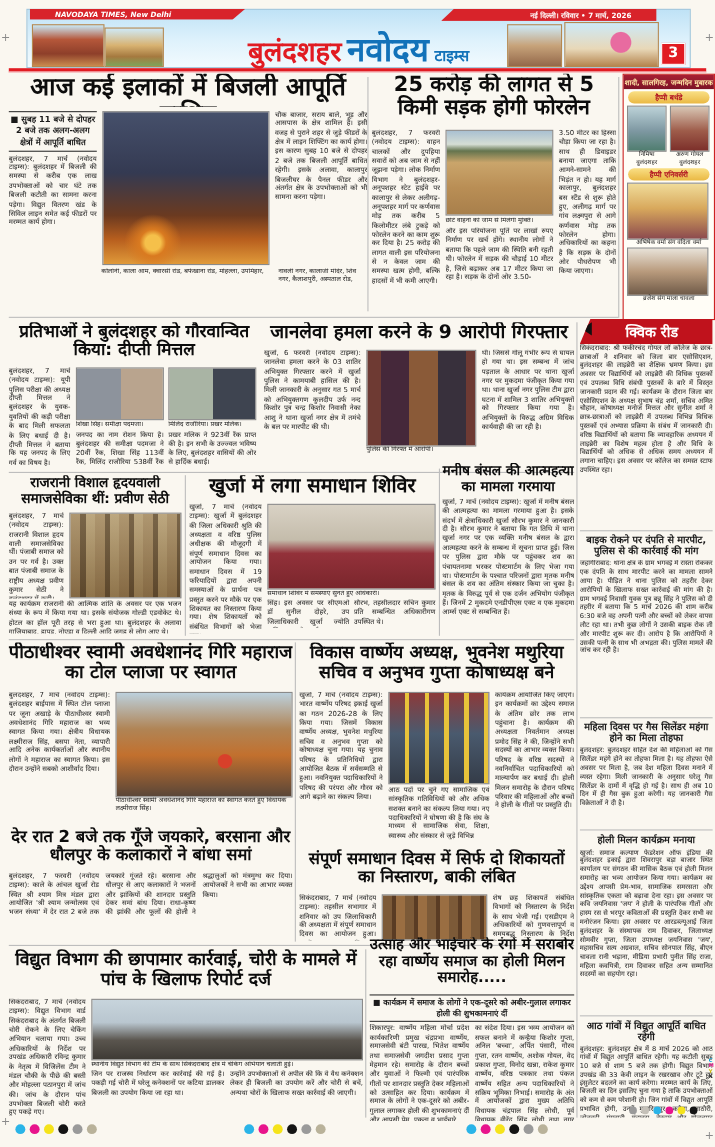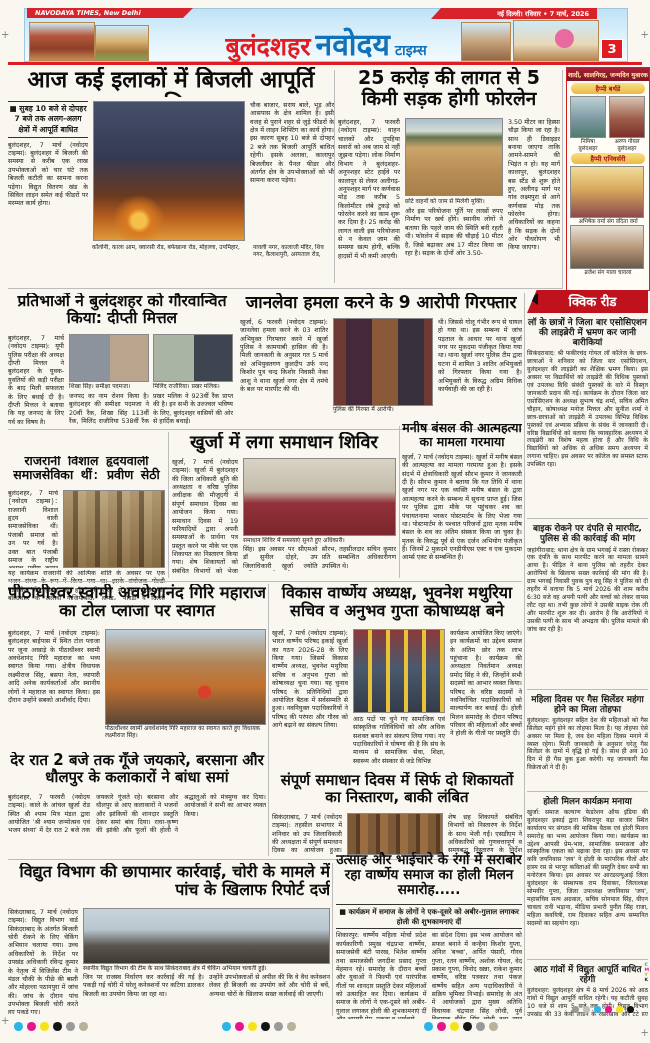--- a/index.html
+++ b/index.html
@@ -4,21 +4,21 @@
 <style>
   html,body{margin:0;padding:0;background:#d8d6d0;}
   .page{position:relative;width:650px;height:1043px;margin:0 auto;background:#faf7f0;
         font-family:"DejaVu Sans",sans-serif;overflow:hidden;color:#1a1a1a;}
   .abs{position:absolute;}
   
   .mast{left:24px;top:8px;width:602px;height:52px;
         background:linear-gradient(180deg,#bfe2f6 0%,#dff2fc 55%,#f2fafe 100%);
         border:1px solid #9fc6dd;}
   .ribbon{position:absolute;background:#d8232a;color:#fff;font-size:6.5px;font-weight:bold;
-          padding:1px 8px;white-space:nowrap;overflow:hidden;}
+          padding:1px 23px;white-space:nowrap;overflow:hidden;}
   .ribbon.l{left:2px;top:-1px;width:150px;clip-path:polygon(0 0,100% 0,94% 100%,0 100%);font-style:italic;}
   .ribbon.r{right:30px;top:-1px;width:150px;clip-path:polygon(6% 0,100% 0,100% 100%,0 100%);text-align:right;}
   .mtitle{position:absolute;left:0;right:0;top:14px;text-align:center;white-space:nowrap;}
   .mcity{color:#e11b22;font-weight:bold;font-size:25px;}
   .mname{color:#1272b9;font-weight:bold;font-size:30px;}
   .msuf{color:#1272b9;font-weight:bold;font-size:14px;}
   .mimg{position:absolute;border:1px solid #b5884f;}
   .pageno{position:absolute;right:4px;bottom:2px;width:20px;height:18px;background:#e11b22;
           color:#fff;font-weight:bold;font-size:13px;text-align:center;line-height:18px;border:1px solid #fff;}
   .redrule{left:8px;top:62px;width:634px;height:3px;background:#e11b22;border-bottom:1px solid #fff;}
@@ -71,21 +71,21 @@
     <div class="mimg" style="right:116px;top:13px;width:48px;height:37px;background:linear-gradient(180deg,#cde9f7 0%,#c7a37a 50%,#93684a 100%);"></div>
     <div class="mimg" style="right:28px;top:11px;width:84px;height:39px;background:radial-gradient(circle at 60% 45%,#e86ba0 0 9px,transparent 10px),linear-gradient(180deg,#cde9f7 0%,#e8d8b8 60%,#b5854f 100%);"></div>
     <div class="pageno">3</div>
   </div>
   <div class="abs redrule"></div>
 
   <div class="abs" style="left:8px;top:67px;width:326px;height:219px;">
     <div class="hl" style="font-size:22.5px;height:30px;">आज कई इलाकों में बिजली आपूर्ति बाधित</div>
     <div class="cols" style="margin-top:4px;height:140px;">
       <div style="width:80px;flex:none;">
-        <div class="subhead">■ <span>सुबह 10 बजे से दोपहर 7 बजे तक अलग-अलग क्षेत्रों में आपूर्ति बाधित</span></div>
+        <div class="subhead">■ <span>सुबह 11 बजे से दोपहर 2 बजे तक अलग-अलग क्षेत्रों में आपूर्ति बाधित</span></div>
         <div class="bt" style="height:78px;margin-top:3px;">बुलंदशहर, 7 मार्च (नवोदय टाइम्स): बुलंदशहर में बिजली की समस्या से करीब एक लाख उपभोक्ताओं को चार घंटे तक बिजली कटौती का सामना करना पड़ेगा। विद्युत वितरण खंड के सिविल लाइन समेत कई फीडरों पर मरम्मत कार्य होगा।</div>
       </div>
       <div class="photo" style="width:152px;height:140px;background:radial-gradient(circle at 30% 86%,#f5c04a 0 7px,#d97a20 12px,transparent 26px),linear-gradient(180deg,#46506b 0%,#343a52 40%,#6b3a20 68%,#b85f1e 84%,#e09a3a 100%);"></div>
       <div class="bt" style="flex:1;">चौक बाजार, सराय बाले, भूड़ और आसपास के क्षेत्र शामिल हैं। इसी वजह से पुराने शहर से जुड़े फीडरों के क्षेत्र में लाइन शिफ्टिंग का कार्य होगा। इस कारण सुबह 10 बजे से दोपहर 2 बजे तक बिजली आपूर्ति बाधित रहेगी। इसके अलावा, कालापुर बिजलीघर के पैनल फीडर और अंतर्गत क्षेत्र के उपभोक्ताओं को भी सामना करना पड़ेगा।</div>
     </div>
     <div class="cols" style="margin-top:3px;">
       <div class="cap" style="width:156px;margin-left:84px;">कॉलोनी, काला आम, क्वारसी रोड, बर्फखाना रोड, मोहल्ला, उपमिहार,</div>
       <div class="cap" style="flex:1;">नावली नगर, कालाजी मंदिर, शिव नगर, कैलाशपुरी, अस्पताल रोड,</div>
     </div>
   </div>
@@ -154,21 +154,20 @@
         <div class="photo" style="width:100px;height:88px;background:linear-gradient(90deg,#6e3a33 0 12px,#45283a 12px 38px,#8a5a38 38px 64px,#38303c 64px 90px,#6e3a33 90px);"></div>
         <div class="cap">पुलिस की गिरफ्त में आरोपी।</div>
       </div>
       <div class="bt" style="flex:1;height:106px;">थी। जिससे गोलू गंभीर रूप से घायल हो गया था। इस सम्बन्ध में जांच पड़ताल के आधार पर थाना खुर्जा नगर पर मुकदमा पंजीकृत किया गया था। थाना खुर्जा नगर पुलिस टीम द्वारा घटना में शामिल 3 शातिर अभियुक्तों को गिरफ्तार किया गया है। अभियुक्तों के विरुद्ध अग्रिम विधिक कार्यवाही की जा रही है।</div>
     </div>
   </div>
 
   <div class="abs" style="left:527px;top:290px;width:121px;height:726px;overflow:hidden;">
     <div class="qhead"><span class="qtri"></span><span>क्विक रीड</span></div>
     <div>
-      <div class="qt">लॉ के छात्रों ने जिला बार एसोसिएशन की लाइब्रेरी में भ्रमण कर जानी बारीकियां</div>
       <div class="qb" style="height:166px;">सिकंदराबाद: श्री फकीरचंद गोयल लॉ कॉलेज के छात्र-छात्राओं ने शनिवार को जिला बार एसोसिएशन, बुलंदशहर की लाइब्रेरी का शैक्षिक भ्रमण किया। इस अवसर पर विद्यार्थियों को लाइब्रेरी की विधिक पुस्तकों एवं उपलब्ध विधि संबंधी पुस्तकों के बारे में विस्तृत जानकारी प्रदान की गई। कार्यक्रम के दौरान जिला बार एसोसिएशन के अध्यक्ष सुभाष चंद्र शर्मा, सचिव अमित चौहान, कोषाध्यक्ष मनोज मित्तल और सुनील शर्मा ने छात्र-छात्राओं को लाइब्रेरी में उपलब्ध विभिन्न विधिक पुस्तकों एवं अभ्यास प्रक्रिया के संबंध में जानकारी दी। वरिष्ठ विद्यार्थियों को बताया कि व्यावहारिक अध्ययन में लाइब्रेरी का विशेष महत्व होता है और विधि के विद्यार्थियों को अधिक से अधिक समय अध्ययन में लगाना चाहिए। इस अवसर पर कॉलेज का समस्त स्टाफ उपस्थित रहा।</div>
     </div>
     <div class="hline" style="margin:3px 0;"></div>
     <div>
       <div class="qt">बाइक रोकने पर दंपति से मारपीट, पुलिस से की कार्रवाई की मांग</div>
       <div class="qb" style="height:140px;">जहांगीराबाद: थाना क्षेत्र के ग्राम भगवई में रास्ता रोककर एक दंपति के साथ मारपीट करने का मामला सामने आया है। पीड़ित ने थाना पुलिस को तहरीर देकर आरोपियों के खिलाफ सख्त कार्रवाई की मांग की है। ग्राम भगवई निवासी युवक पुत्र बन्नू सिंह ने पुलिस को दी तहरीर में बताया कि 5 मार्च 2026 की शाम करीब 6:30 बजे वह अपनी पत्नी और बच्चों को लेकर वापस लौट रहा था। तभी कुछ लोगों ने उसकी बाइक रोक ली और मारपीट शुरू कर दी। आरोप है कि आरोपियों ने उसकी पत्नी के साथ भी अभद्रता की। पुलिस मामले की जांच कर रही है।</div>
     </div>
     <div class="hline" style="margin:3px 0;"></div>
     <div>
       <div class="qt">महिला दिवस पर गैस सिलेंडर महंगा होने का मिला तोहफा</div>
@@ -181,21 +180,21 @@
     </div>
     <div class="hline" style="margin:3px 0;"></div>
     <div>
       <div class="qt">आठ गांवों में विद्युत आपूर्ति बाधित रहेगी</div>
       <div class="qb" style="height:104px;">बुलंदशहर: बुलंदशहर क्षेत्र में 8 मार्च 2026 को आठ गांवों में विद्युत आपूर्ति बाधित रहेगी। यह कटौती सुबह 10 बजे से शाम 5 बजे तक होगी। विद्युत विभाग उपखंड की 33 केवी लाइन के रखरखाव और टूटे हुए इंसुलेटर बदलने का कार्य करेगा। मरम्मत कार्य के लिए, बिजली का दिन इसलिए चुना गया है ताकि उपभोक्ताओं को कम से कम परेशानी हो। जिन गांवों में विद्युत आपूर्ति प्रभावित होगी, उनमें मुबारिकपुर, कनैना, लाठौरी, जोतबड़ी, गंगवाड़ी, मंडावरा, नेकपुर और गोलचपड़ शामिल हैं। इन सभी गांवों के हजारों घरों में बिजली नहीं रहेगी।</div>
     </div>
   </div>
   <div class="abs vline" style="left:524px;top:293px;height:723px;"></div>
   <div class="abs hline" style="left:8px;top:429px;width:514px;"></div>
 
-  <div class="abs" style="left:8px;top:456px;width:157px;height:146px;font-family:Liberation Mono, monospace;">
+  <div class="abs" style="left:8px;top:432px;width:157px;height:146px;">
     <div class="hl" style="font-size:12.5px;height:32px;">राजरानी विशाल हृदयवाली समाजसेविका थीं: प्रवीण सेठी</div>
     <div class="cols" style="margin-top:2px;">
       <div class="bt" style="width:50px;height:78px;flex:none;">बुलंदशहर, 7 मार्च (नवोदय टाइम्स): राजरानी विशाल हृदय वाली समाजसेविका थीं। पंजाबी समाज को उन पर गर्व है। उक्त बात पंजाबी समाज के राष्ट्रीय अध्यक्ष प्रवीण कुमार सेठी ने बुलंदशहर में कही।</div>
       <div class="photo" style="flex:1;height:78px;background:repeating-linear-gradient(90deg,#c9b594 0 9px,#8c7a60 9px 14px,#d9c9a8 14px 22px),linear-gradient(180deg,#ded5c2,#a89372);background-blend-mode:multiply;"></div>
     </div>
     <div class="bt" style="height:30px;margin-top:2px;">यह कार्यक्रम राजरानी की आत्मिक शांति के अवसर पर एक भजन संध्या के रूप में किया गया था। इसके संयोजक गोल्डी एडवोकेट थे। होटल का हॉल पूरी तरह से भरा हुआ था। बुलंदशहर के अलावा गाजियाबाद, हापुड़, नोएडा व दिल्ली आदि जगह से लोग आए थे।</div>
   </div>
 
   <div class="abs" style="left:172px;top:432px;width:224px;height:146px;">
     <div class="hl" style="font-size:18px;height:23px;">खुर्जा में लगा समाधान शिविर</div>
@@ -255,21 +254,21 @@
       <div class="bt" style="width:70px;height:42px;flex:none;">सिकंदराबाद, 7 मार्च (नवोदय टाइम्स): तहसील सभागार में शनिवार को उप जिलाधिकारी की अध्यक्षता में संपूर्ण समाधान दिवस का आयोजन हुआ। इसमें कुल आठ शिकायतें पहुंचीं, जिनमें से मौके पर सिर्फ दो का ही निस्तारण हो सका।</div>
       <div class="photo" style="width:96px;height:42px;background:repeating-linear-gradient(90deg,#7c5a38 0 8px,#5a3c24 8px 12px,#9a6e42 12px 20px);"></div>
       <div class="bt" style="flex:1;height:42px;">शेष छह शिकायतें संबंधित विभागों को निस्तारण के निर्देश के साथ भेजी गईं। एसडीएम ने अधिकारियों को गुणवत्तापूर्ण व समयबद्ध निस्तारण के निर्देश दिए। राजस्व, पुलिस और विकास विभाग से जुड़े मामले अधिक रहे।</div>
     </div>
   </div>
 
   <div class="abs vline" style="left:268px;top:584px;height:272px;"></div>
   <div class="abs hline" style="left:8px;top:859px;width:514px;"></div>
 
   <div class="abs" style="left:8px;top:863px;width:322px;height:156px;">
-    <div class="hl" style="font-size:16px;height:42px;text-align:right;">विद्युत विभाग की छापामार कार्रवाई, चोरी के मामले में पांच के खिलाफ रिपोर्ट दर्ज</div>
+    <div class="hl" style="font-size:16px;height:42px;">विद्युत विभाग की छापामार कार्रवाई, चोरी के मामले में पांच के खिलाफ रिपोर्ट दर्ज</div>
     <div class="cols" style="margin-top:3px;">
       <div class="bt" style="width:70px;height:106px;flex:none;">सिकंदराबाद, 7 मार्च (नवोदय टाइम्स): विद्युत विभाग वार्ड सिकंदराबाद के अंतर्गत बिजली चोरी रोकने के लिए चेकिंग अभियान चलाया गया। उच्च अधिकारियों के निर्देश पर उपखंड अधिकारी रविन्द्र कुमार के नेतृत्व में विजिलेंस टीम ने मंडल चौकी के पीछे की बस्ती और मोहल्ला पठानपुरा में जांच की। जांच के दौरान पांच उपभोक्ता बिजली चोरी करते हुए पकड़े गए।</div>
       <div style="flex:1;">
         <div class="photo" style="width:100%;height:56px;background:linear-gradient(180deg,#c7d4dc 0%,#b9c6cf 38%,#5a554e 68%,#3e3a35 100%);"></div>
         <div class="cap" style="margin:1px 0;">स्थानीय विद्युत विभाग की टीम के साथ सिकंदराबाद क्षेत्र में चेकिंग अभियान चलाती हुई।</div>
         <div class="cols" style="gap:5px;">
           <div class="bt" style="flex:1;height:40px;">जिन पर राजस्व निर्धारण कर कार्रवाई की गई है। पकड़ी गई चोरी में घरेलू कनेक्शनों पर कटिया डालकर बिजली का उपयोग किया जा रहा था।</div>
           <div class="bt" style="flex:1;height:40px;">उन्होंने उपभोक्ताओं से अपील की कि वे वैध कनेक्शन लेकर ही बिजली का उपयोग करें और चोरी से बचें, अन्यथा चोरों के खिलाफ सख्त कार्रवाई की जाएगी।</div>
         </div>
       </div>

